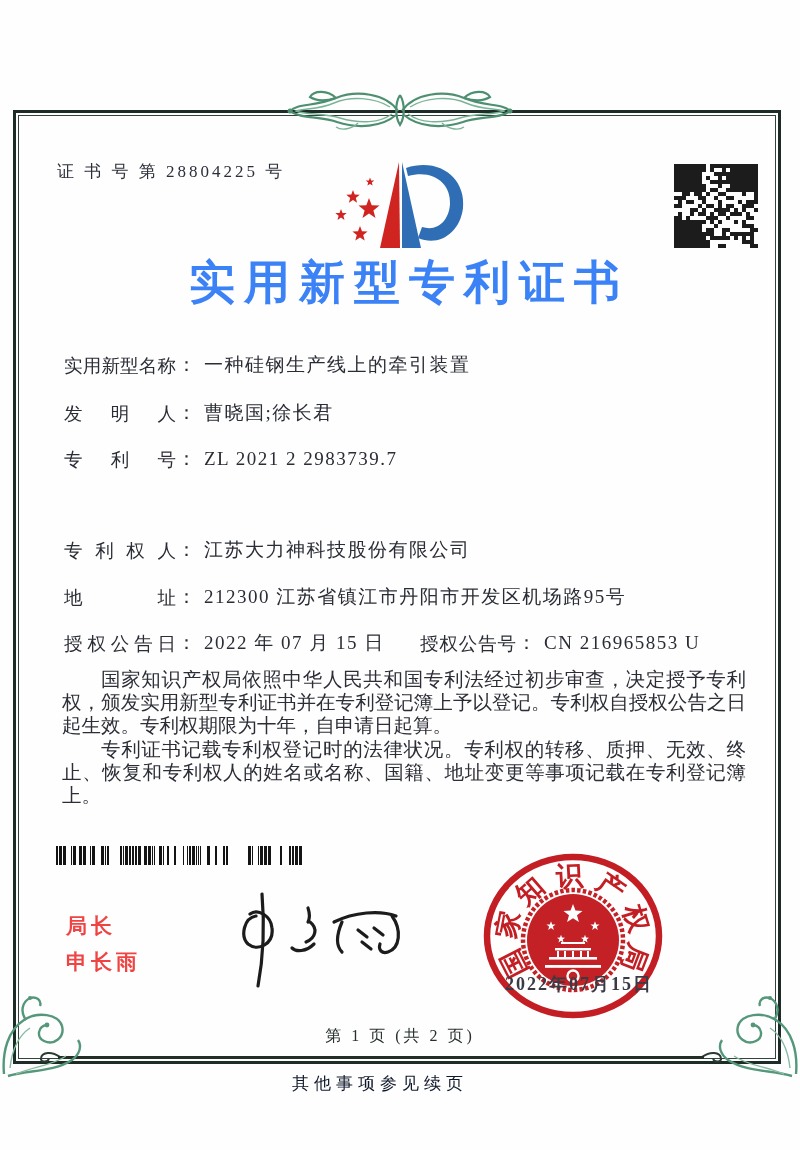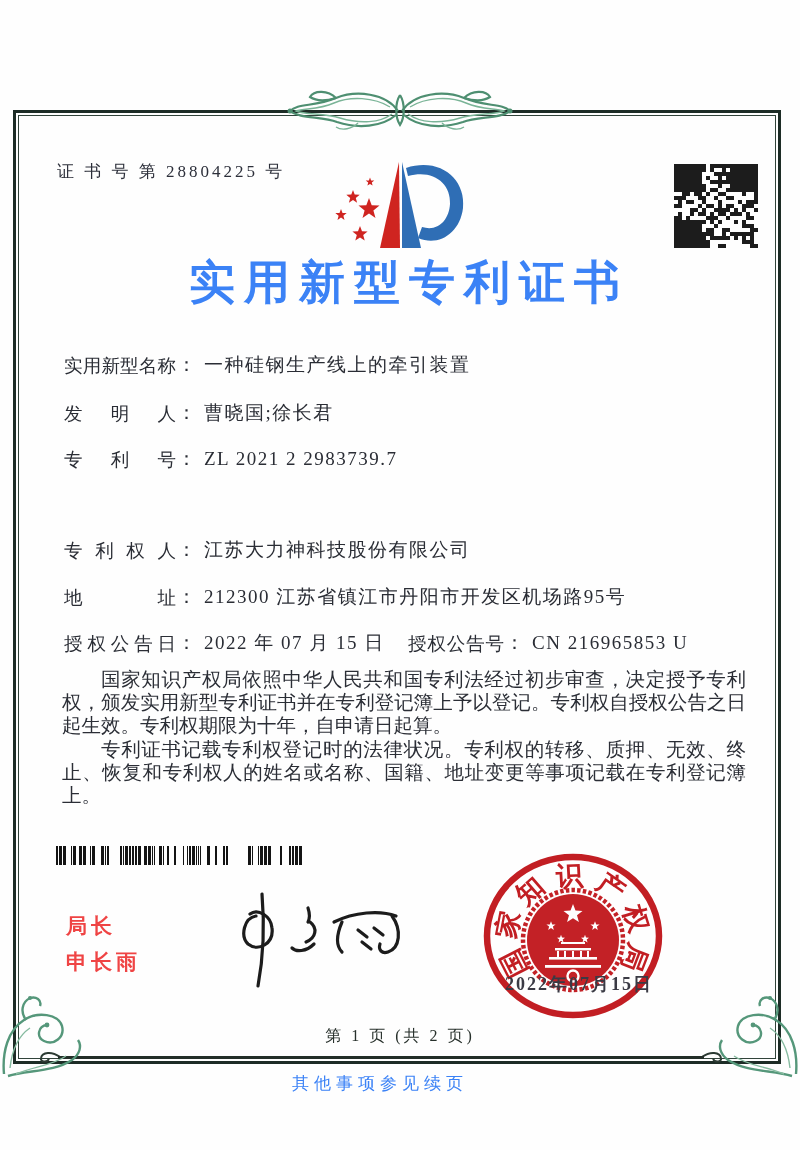--- a/index.html
+++ b/index.html
@@ -18,21 +18,21 @@
   .qr rect{fill:#1c1c1c;}
 
   .title{position:absolute;left:13px;top:252px;width:792px;text-align:center;
          font-size:46px;font-weight:700;letter-spacing:9px;color:#3b82f6;}
 
   .frow{position:absolute;left:64px;font-size:19px;white-space:nowrap;color:#2a2d35;}
   .flabel{display:inline-block;width:112px;font-size:18.5px;text-align:justify;text-align-last:justify;vertical-align:bottom;}
   .fcolon{margin-left:1px;}
   .fvalue{margin-left:8px;letter-spacing:1.5px;}
   .frow.right{left:408px;}
-  .frow.right .flabel{width:96px;}
+  .frow.right .flabel{width:96px;margin-left:12px;}
 
   .para{position:absolute;left:62px;width:684px;font-size:19.5px;line-height:23px;
         text-align:justify;text-indent:2em;color:#2b2e36;}
 
   .barcode{position:absolute;left:56px;top:846px;width:252px;height:19px;}
   .barcode rect{fill:#141414;}
 
   .signer{position:absolute;left:66px;font-size:21px;font-weight:600;color:#ef4444;
           font-family:"Liberation Sans","DejaVu Sans",sans-serif;letter-spacing:4px;}
   .signature{position:absolute;left:222px;top:888px;width:190px;height:100px;z-index:3;}
@@ -43,21 +43,21 @@
                    dominant-baseline:central;font-family:"Liberation Serif","DejaVu Serif",serif;}
   .seal-date{position:absolute;left:505px;top:972px;font-size:18px;font-weight:600;
              letter-spacing:2px;color:#3a3a44;z-index:4;}
 
   .page-info{position:absolute;left:0;top:1026px;width:760px;text-align:center;
              font-size:16px;letter-spacing:3px;color:#27302b;z-index:5;padding-left:20px;}
   .bottom-rule{position:absolute;left:58px;top:1056px;width:646px;height:3px;background:#232e28;z-index:1;}
   .rule-curl{position:absolute;top:1049px;width:22px;height:16px;}
   .rule-curl path{stroke:#2c3b33;stroke-width:2;fill:none;}
   .footer-note{position:absolute;left:0;top:1072px;width:760px;text-align:center;
-               font-size:17px;letter-spacing:5px;color:#3b82f6;}
+               font-size:17px;letter-spacing:5px;color:#0f172a;}
 
   .ornament-top{position:absolute;left:240px;top:82px;width:320px;height:58px;z-index:2;}
   .ornament-top path{fill:none;stroke:#4e8f71;stroke-width:2.2;}
   .ornament-top .lite{stroke:#7ab497;stroke-width:1.4;}
   .corner{position:absolute;width:85px;height:88px;z-index:3;}
   .corner path{fill:none;stroke:#55977a;stroke-width:2.4;}
   .corner .lite{stroke:#86bba0;stroke-width:1.4;}
 </style>
 </head>
 <body>

